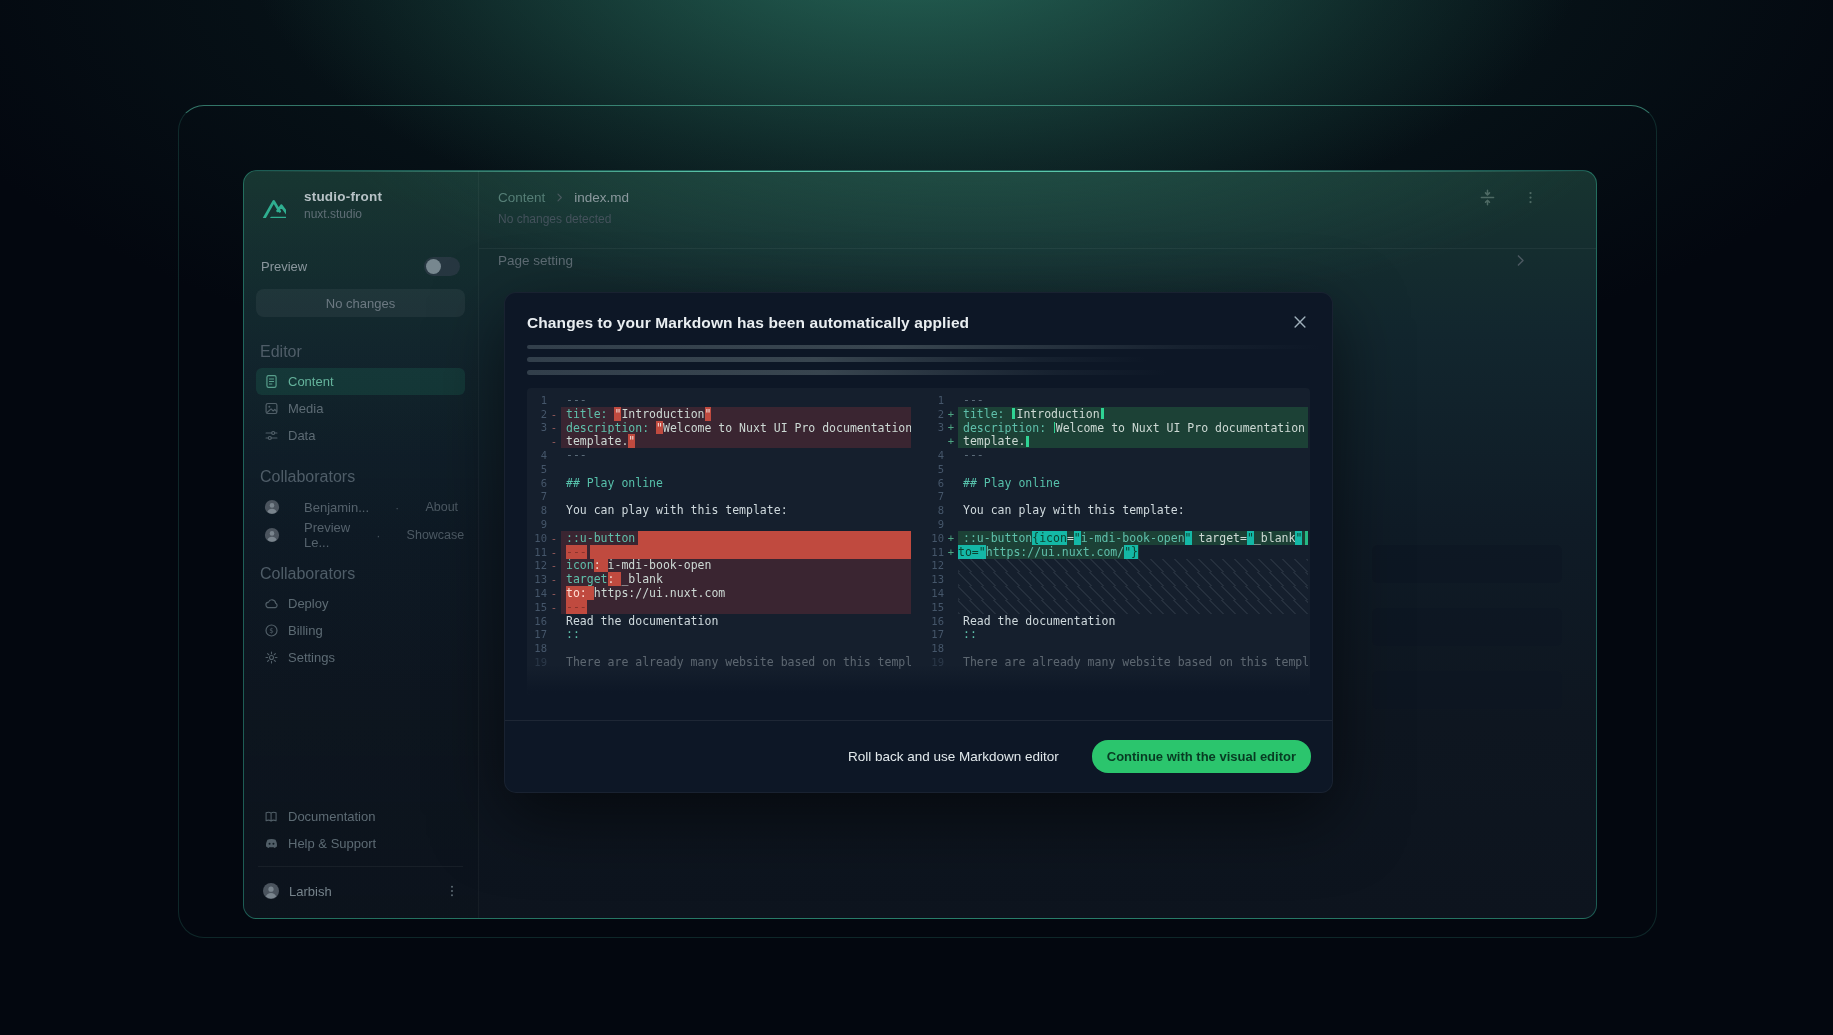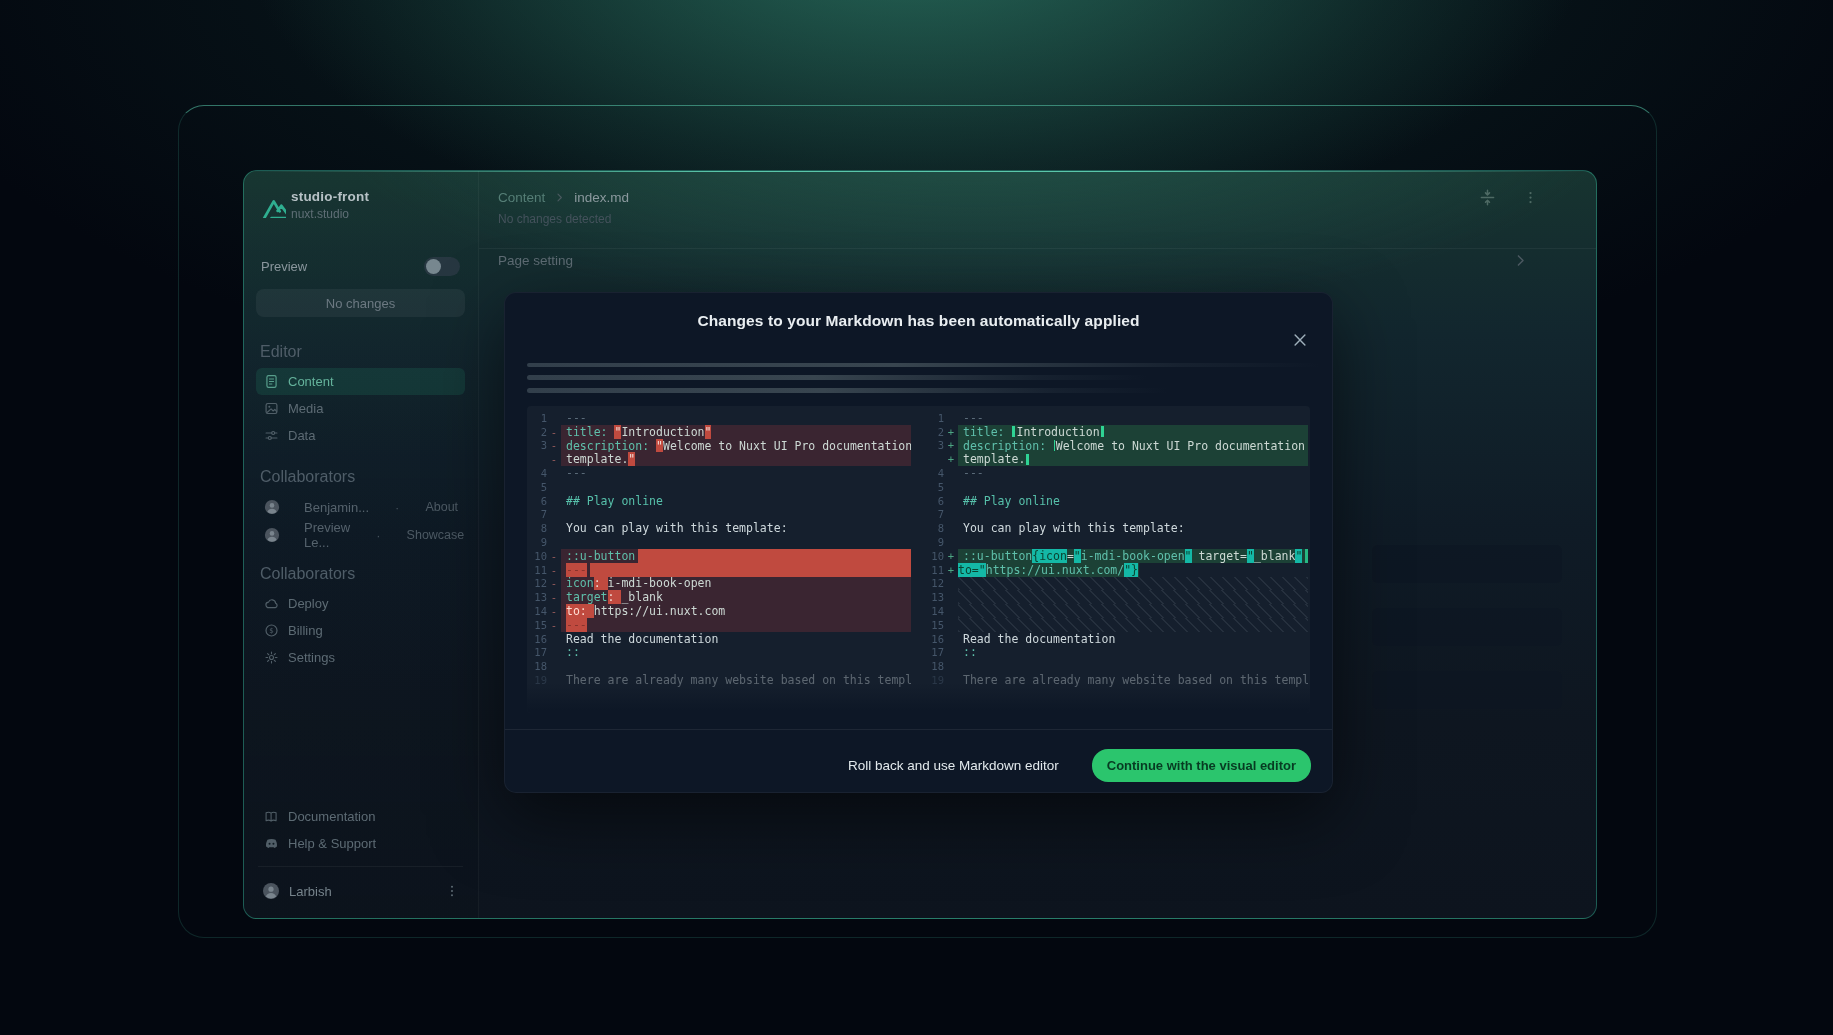--- a/index.html
+++ b/index.html
@@ -18,21 +18,21 @@
     border:1px solid rgba(56,200,164,0.40);overflow:hidden;display:flex;z-index:1;
     background:
       radial-gradient(1000px 320px at 54% -60px, rgba(44,112,96,0.55), transparent 65%),
       linear-gradient(180deg,#173430 0%,#12262e 22%,#0f1b26 48%,#0e1620 74%,#0d141e 100%);}
   .window::before{content:"";position:absolute;left:0;right:0;top:0;height:1px;
     background:linear-gradient(90deg,transparent,rgba(110,240,205,0.75) 35%,rgba(110,240,205,0.75) 65%,transparent);}
   
   .sidebar{width:235px;flex:none;display:flex;flex-direction:column;box-sizing:border-box;
     padding:16px 13px 12px 12px;border-right:1px solid rgba(255,255,255,0.045);
     background:linear-gradient(180deg,rgba(26,62,56,0.20),rgba(12,22,32,0.18) 38%,rgba(8,14,22,0.22));}
-  .proj{display:flex;align-items:center;gap:5px;padding:2px 4px;margin-bottom:34px;cursor:pointer;}
+  .proj{display:flex;align-items:center;gap:18px;padding:2px 4px;margin-bottom:34px;cursor:pointer;}
   .proj .pname{font-size:13.5px;font-weight:700;color:#b7c2c6;letter-spacing:.2px;}
   .proj .pdom{font-size:12px;color:#5f6e76;margin-top:3px;}
   .prevrow{display:flex;align-items:center;justify-content:space-between;padding:0 5px;margin-bottom:13px;}
   .prevrow .plabel{font-size:13px;color:#8a969d;}
   .toggle{width:36px;height:19px;border-radius:10px;background:#273741;position:relative;cursor:pointer;}
   .toggle .knob{position:absolute;left:2px;top:2px;width:15px;height:15px;border-radius:50%;background:#77878f;}
   .nochanges{height:28px;border-radius:8px;background:rgba(255,255,255,0.055);display:flex;align-items:center;
     justify-content:center;font-size:13px;color:#6c7982;margin-bottom:18px;cursor:pointer;}
   .seclabel{font-size:16px;color:#4f5d68;margin:8px 4px 7px 4px;}
   .navitem{height:27px;display:flex;align-items:center;gap:9px;padding:0 8px;border-radius:6px;
@@ -58,21 +58,21 @@
   .hdivider{position:absolute;left:0;right:0;top:77px;height:1px;background:rgba(255,255,255,0.05);}
   .pagesetting{margin-top:27px;display:flex;align-items:center;font-size:13.5px;color:#5e6c74;}
   .pagesetting .chev{margin-left:auto;padding-right:46px;color:#4b5860;cursor:pointer;display:flex;}
   .ghosts{position:absolute;right:34px;top:374px;width:190px;}
   .ghost{height:38px;border-radius:6px;background:rgba(13,21,34,0.55);margin-bottom:25px;}
   
   .modal{position:absolute;left:504px;top:292px;width:829px;height:501px;z-index:5;border-radius:12px;
     background:#0d1726;border:1px solid rgba(255,255,255,0.05);box-shadow:0 24px 70px rgba(0,0,0,0.55);
     box-sizing:border-box;display:flex;flex-direction:column;}
   .m-body{padding:19px 22px 0 22px;flex:1;}
-  .m-titlerow{display:flex;align-items:center;flex-direction:column;}
+  .m-titlerow{display:flex;align-items:flex-end;}
   .m-title{font-size:15.5px;font-weight:700;color:#e9eef1;letter-spacing:.1px;}
   .m-close{margin-left:auto;color:#9fb0bb;cursor:pointer;padding:2px;display:flex;}
   .skeleton{margin-top:13px;}
   .skel{border-radius:3px;margin-bottom:8px;
     background:linear-gradient(90deg,#323f4b 0%,#38454f 45%,rgba(50,63,75,0.25) 80%,rgba(50,63,75,0) 97%);}
   
   .diff{margin-top:13px;background:#151f2d;border-radius:4px;display:flex;gap:13px;position:relative;
     padding:5px 2px 0 0;height:302px;overflow:hidden;
     font-family:"DejaVu Sans Mono",monospace;font-size:11.5px;}
   .diff::after{content:"";position:absolute;left:0;right:0;bottom:0;height:30px;

